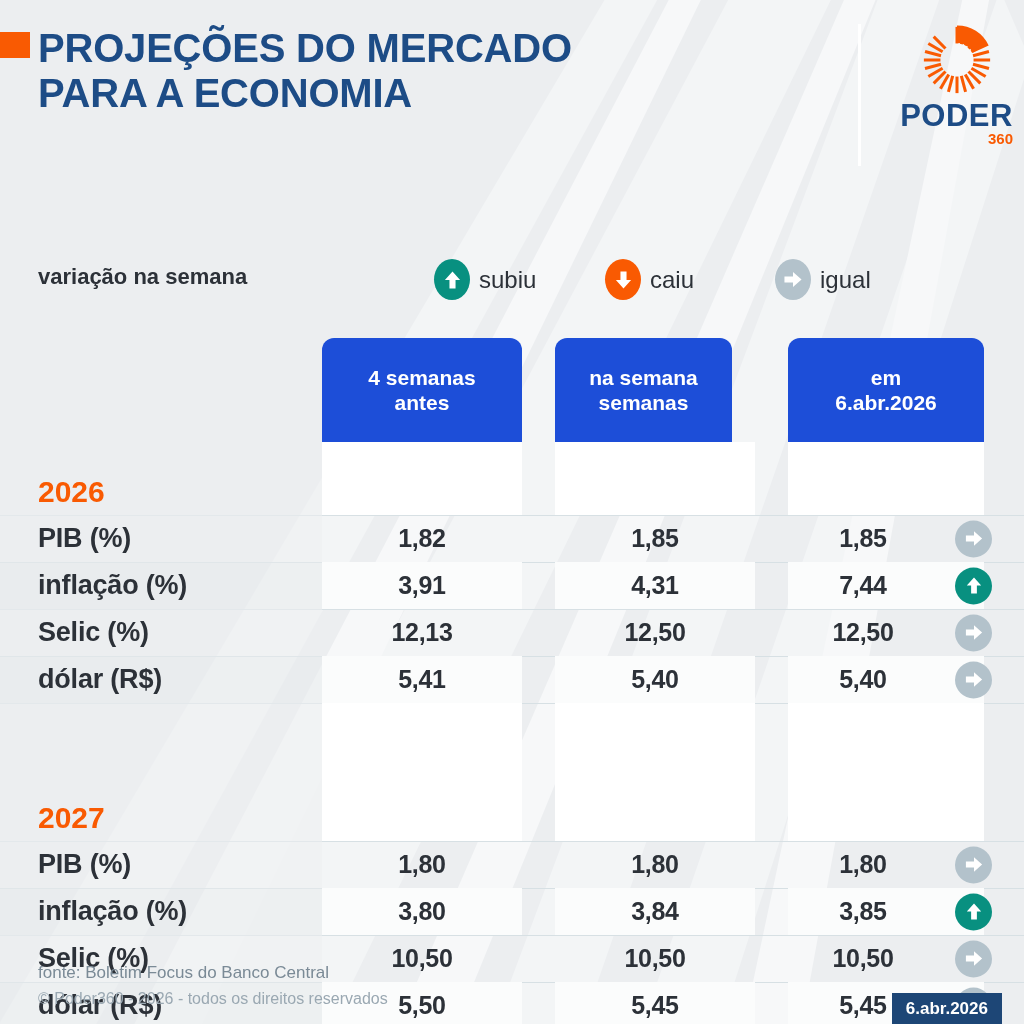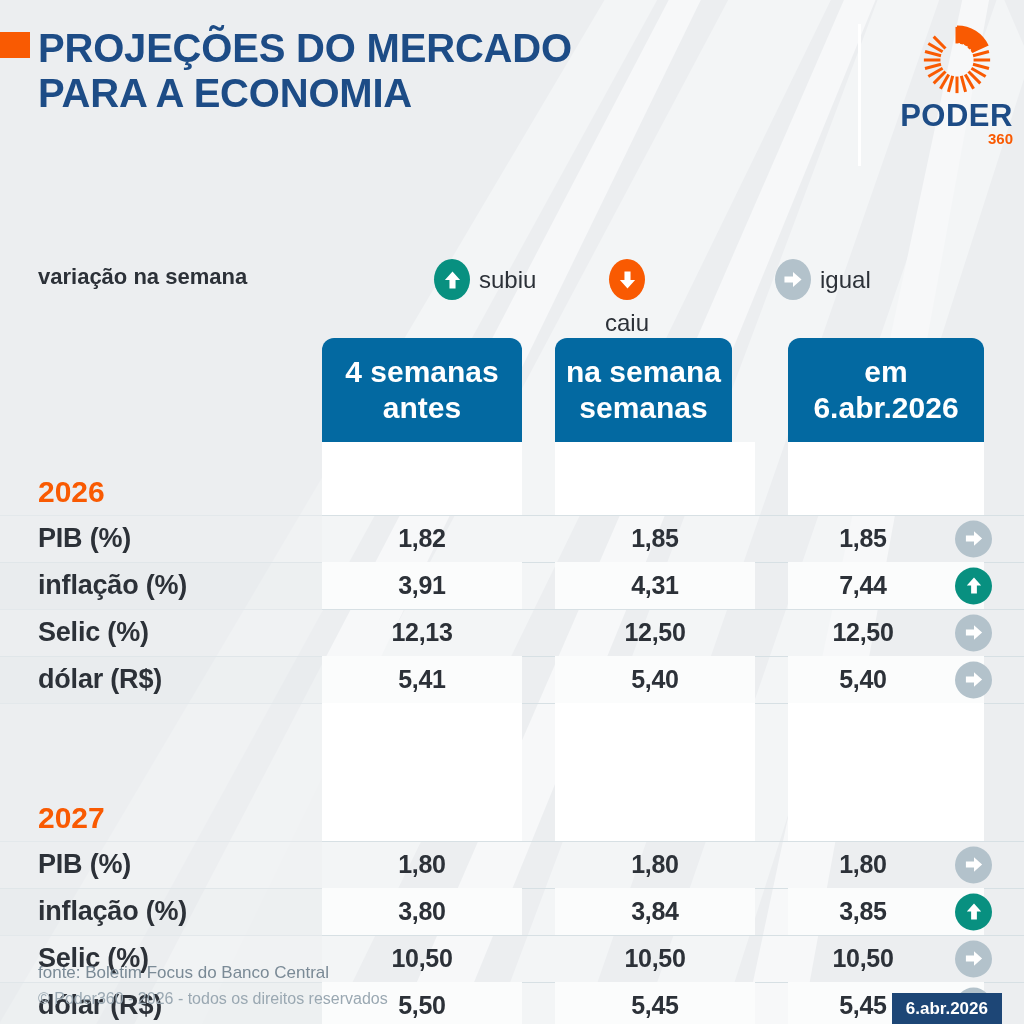--- a/index.html
+++ b/index.html
@@ -108,21 +108,21 @@
     color: #2c3138;
   }
   .legend-item {
     position: absolute;
     top: 9px;
     display: flex;
     align-items: center;
     gap: 9px;
   }
   .legend-item.li-up    { left: 434px; }
-  .legend-item.li-down  { left: 605px; flex-direction: column; }
+  .legend-item.li-down  { left: 605px; }
   .legend-item.li-eq    { left: 775px; }
   .legend-pill {
     width: 36px; height: 41px;
     border-radius: 50%;
     display: flex;
     align-items: center;
     justify-content: center;
     flex: none;
   }
   .legend-pill.up   { background: #089080; }
@@ -139,24 +139,24 @@
     left: 0; top: 338px;
     width: 1024px;
     z-index: 2;
   }
 
   
   .col-head {
     position: absolute;
     top: 0;
     height: 104px;
-    background: #0369a1;
+    background: #1d4ed8;
     border-radius: 12px 12px 0 0;
     color: #ffffff;
-    font-size: 30px;
+    font-size: 21px;
     font-weight: bold;
     line-height: 1.2;
     display: flex;
     align-items: center;
     justify-content: center;
     text-align: center;
   }
   .col-head.c1 { left: 322px; width: 200px; }
   .col-head.c2 { left: 555px; width: 177px; }
   .col-head.c3 { left: 788px; width: 196px; }

